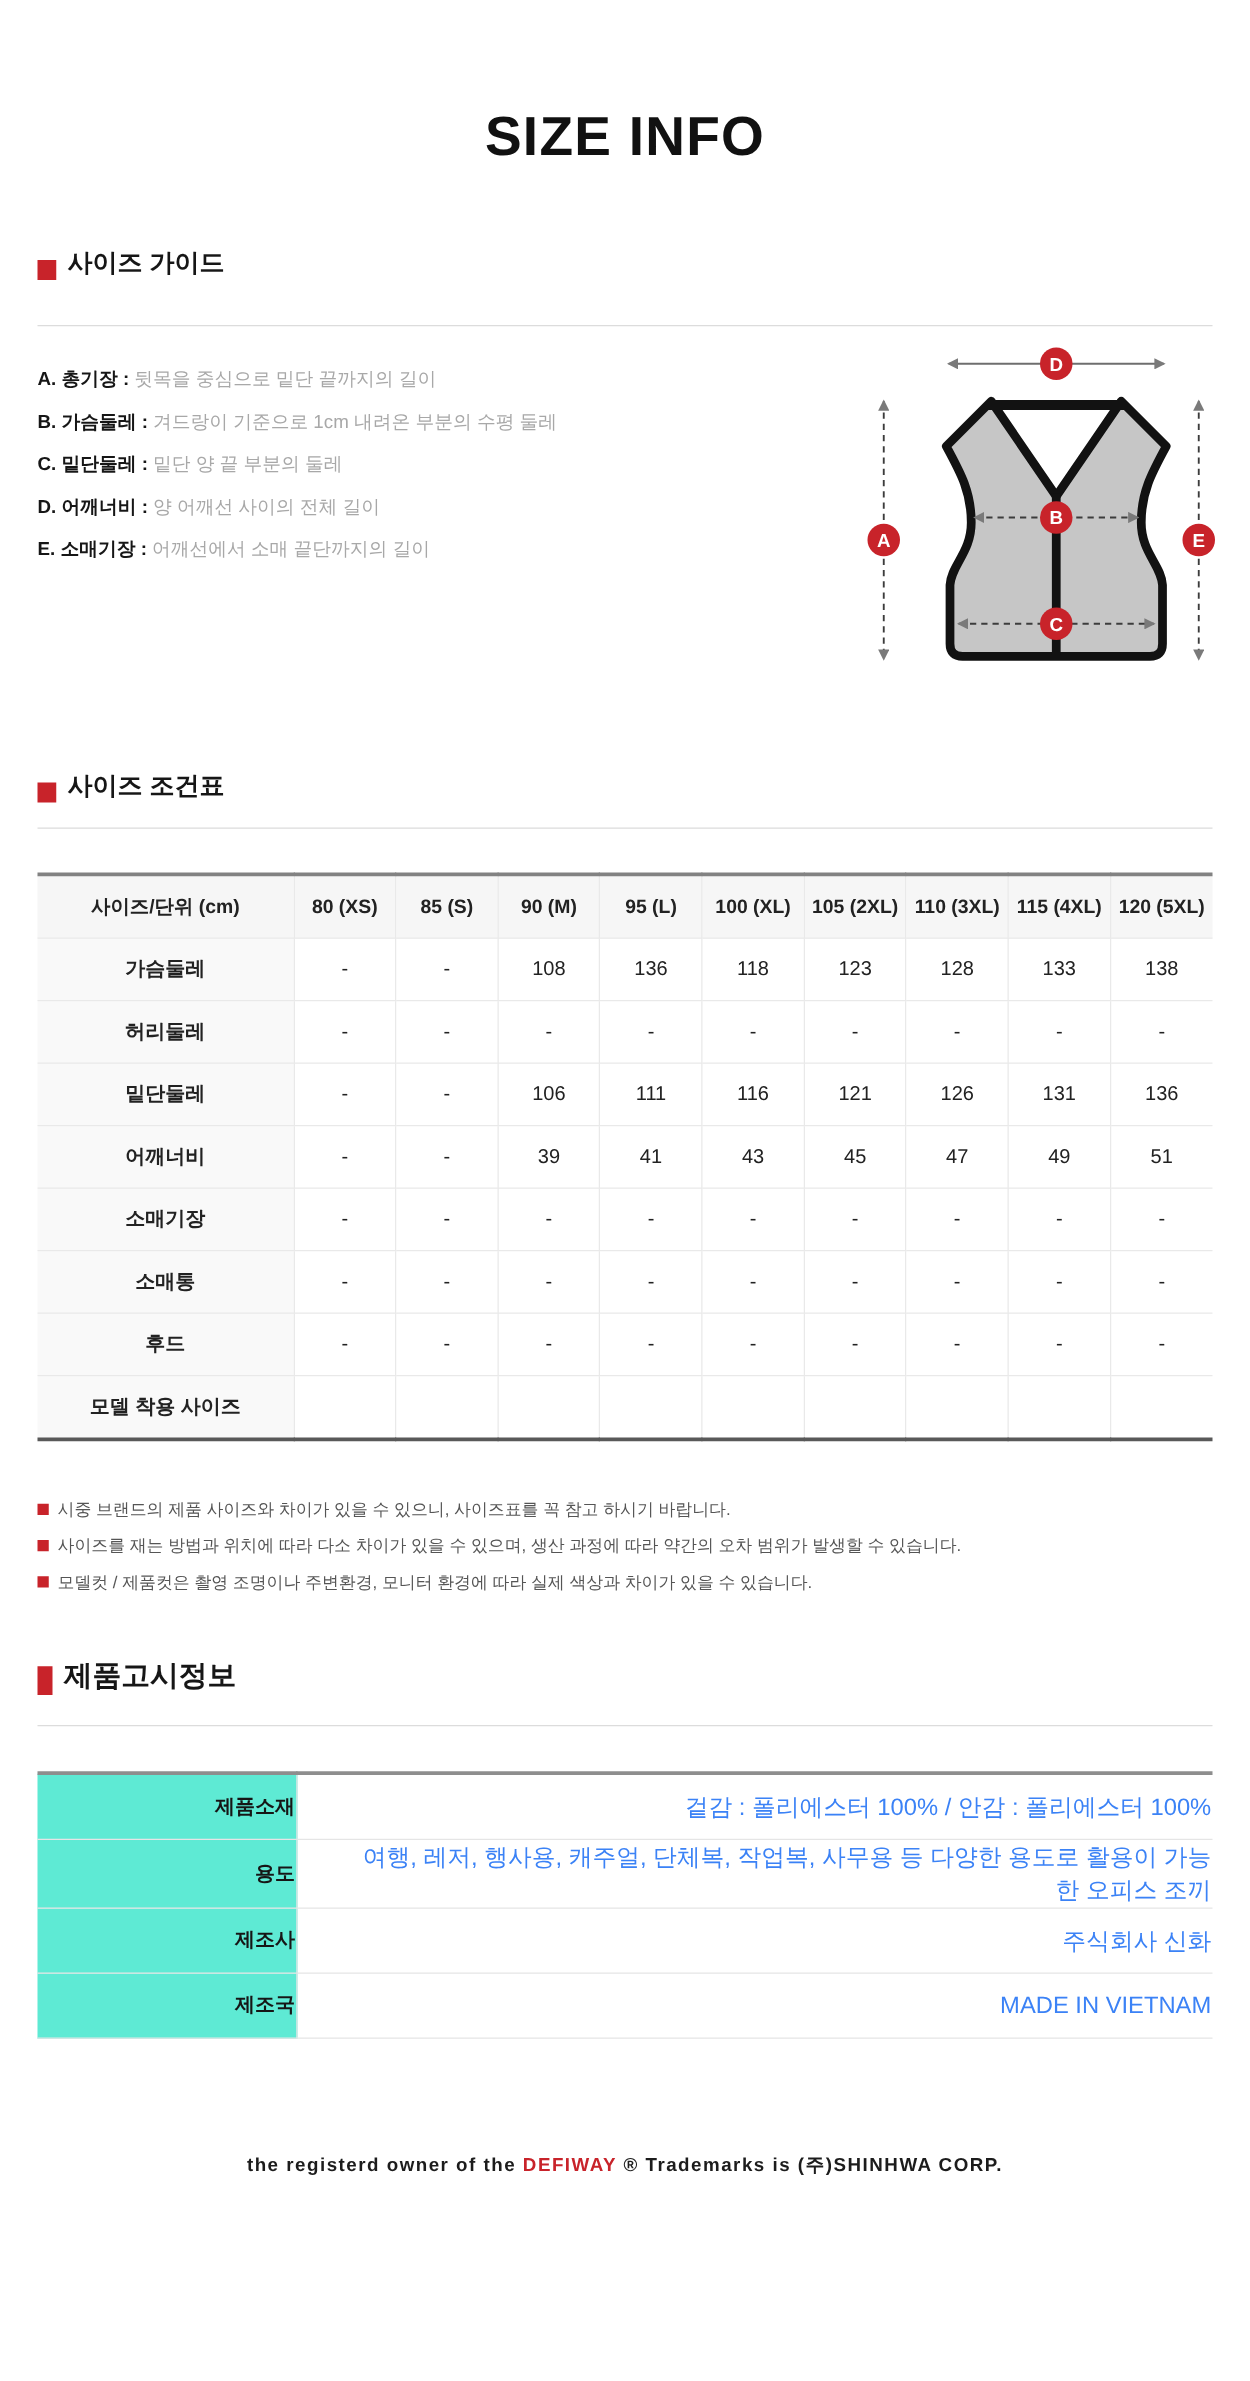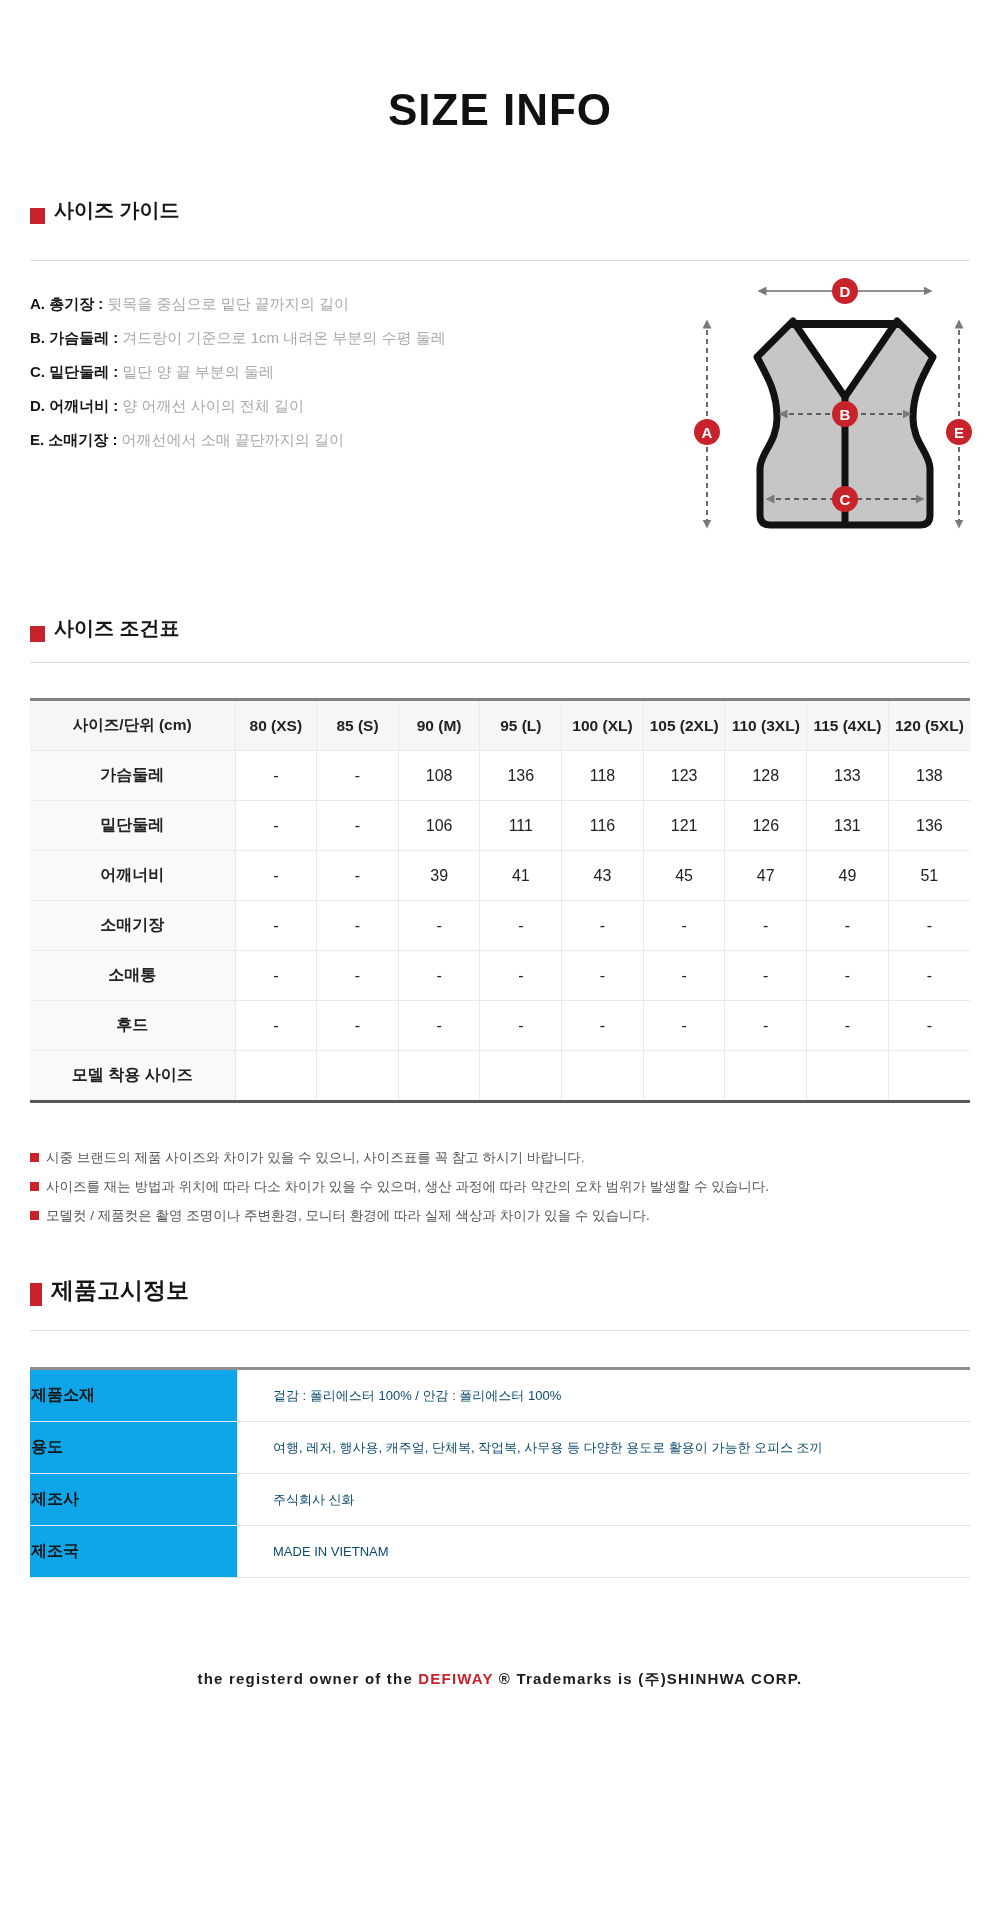--- a/index.html
+++ b/index.html
@@ -38,23 +38,23 @@
   .size-table tr > *:last-child { border-right:0; }
   .size-table th { background:#f6f6f6; font-weight:700; font-size:15.5px; }
   .size-table td.rl { background:#f9f9f9; font-weight:700; }
 
   .notes { margin-top:40px; }
   .note { display:flex; align-items:flex-start; font-size:13.5px; color:#555; line-height:29px; white-space:nowrap; }
   .note .nsq { width:9px; height:9px; background:#c8232a; flex:none; margin:10px 7px 0 0; }
 
   .product-table { width:940px; border-collapse:collapse; margin-top:36px; border-top:3px solid #8e8e8e; }
   .product-table td { border-bottom:1px solid #e5e5e5; height:49px; vertical-align:middle; }
-  .product-table td.pl { width:205px; background:#0ea5e9; font-weight:700; text-align:left; font-size:16px;
+  .product-table td.pl { width:205px; background:#5eead4; font-weight:700; text-align:right; font-size:16px;
                 border-right:1px solid #e5e5e5; color:#161616; }
-  .product-table td.pv { padding-left:35px; text-align:left; font-size:13px; color:#0c4a6e; }
+  .product-table td.pv { padding-left:35px; text-align:right; font-size:19px; color:#3b82f6; }
 
   .footer { margin-top:92px; text-align:center; font-size:15px; letter-spacing:1.2px; color:#1c1c1c; font-weight:600; }
   .footer .brand { color:#c8232a; }
 </style>
 </head>
 <body>
 
 <div class="page">
   <h1 class="title">SIZE INFO</h1>
 
@@ -155,20 +155,32 @@
         <td>-</td>
         <td>108</td>
         <td>136</td>
         <td>118</td>
         <td>123</td>
         <td>128</td>
         <td>133</td>
         <td>138</td>
       </tr>
       <tr>
+        <td class="rl">허리둘레</td>
+        <td>-</td>
+        <td>-</td>
+        <td>-</td>
+        <td>-</td>
+        <td>-</td>
+        <td>-</td>
+        <td>-</td>
+        <td>-</td>
+        <td>-</td>
+      </tr>
+      <tr>
         <td class="rl">밑단둘레</td>
         <td>-</td>
         <td>-</td>
         <td>106</td>
         <td>111</td>
         <td>116</td>
         <td>121</td>
         <td>126</td>
         <td>131</td>
         <td>136</td>

